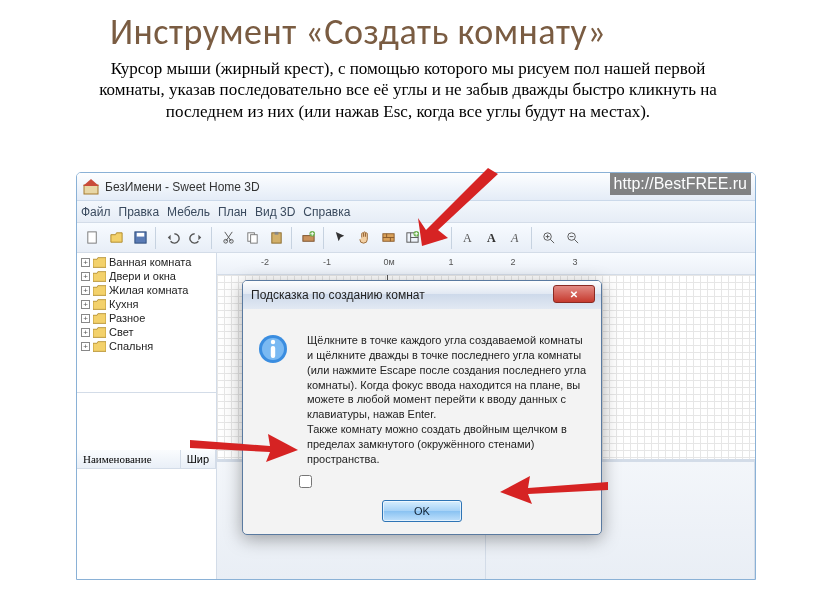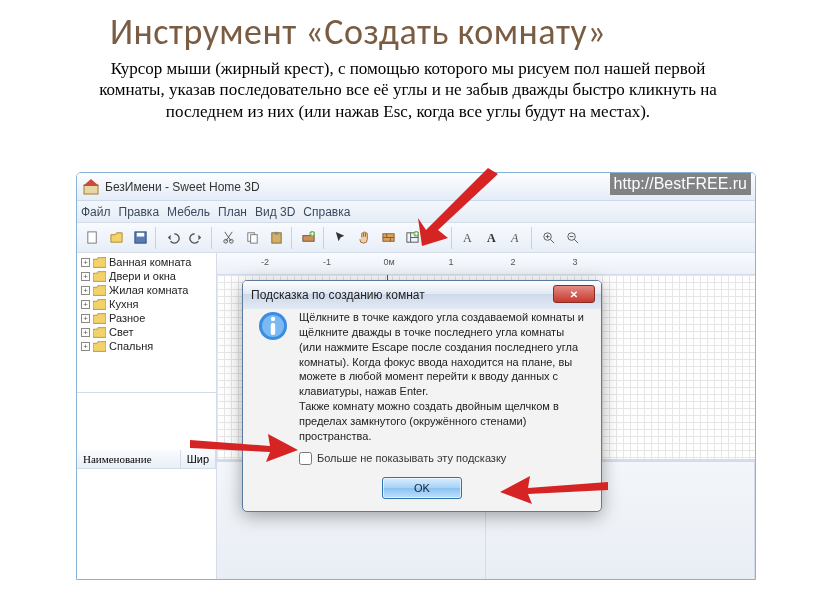--- a/index.html
+++ b/index.html
@@ -39,21 +39,21 @@
     background-color:#fff;
   }
   .axis-v { position:absolute; left:170px; top:0; bottom:0; width:1px; background:#555;}
   .bottom-split { height:120px; display:flex; border-top:3px solid #d3dce8;}
   .bottom-split .pane { flex:1; background:linear-gradient(#f3f6fa,#e9eef5); border-right:1px solid #d3dce8;}
   .watermark { position:absolute; right:4px; top:0px; font-size:16px; color:#fff; background:#666; padding:2px 4px; opacity:.8; font-family:Arial;}
   
   .dialog { position:absolute; left:242px; top:280px; width:360px; border:1px solid #5a7aa0; border-radius:5px; background:#f3f3f3; box-shadow:0 4px 18px rgba(0,0,0,.35); overflow:hidden;}
   .dlg-titlebar { height:28px; background:linear-gradient(#fefefe,#e2e9f3 45%,#cdd9ea 46%,#e2e9f3); display:flex; align-items:center; padding:0 8px; font-size:12px; color:#222; position:relative;}
   .dlg-close { position:absolute; right:6px; top:4px; width:42px; height:18px; border-radius:3px; background:linear-gradient(#e28b84,#c63a2e); border:1px solid #8a2a22; display:flex; align-items:center; justify-content:center; color:#fff; font-size:10px; font-weight:bold;}
-  .dlg-body { display:flex; padding:1px 14px 8px; gap:10px; font-size:11px; color:#222; line-height:1.35;}
+  .dlg-body { display:flex; padding:24px 14px 8px; gap:18px; font-size:11px; color:#222; line-height:1.35;}
   .info-icon { width:32px; height:32px; flex:0 0 32px;}
   .dlg-check { padding:0 14px 6px 56px; font-size:11px; color:#333; display:flex; align-items:center; gap:5px;}
   .dlg-check input { width:13px; height:13px;}
   .dlg-buttons { padding:6px 0 12px; display:flex; justify-content:center;}
   .btn-ok { min-width:80px; height:22px; border:1px solid #2e74b5; border-radius:3px; background:linear-gradient(#d7eefe,#a8d3f7 48%,#8bc3f2 52%,#bfe0fb); font-size:11px; color:#123; box-shadow:inset 0 0 0 1px rgba(255,255,255,.6);}
   
   .arrow { position:absolute; pointer-events:none; }
   .arrow svg { overflow:visible; }
   .arrow path { fill:#d62323; }
 </style>
@@ -292,21 +292,20 @@
         <circle cx="16" cy="16" r="14" fill="#3a8de0"></circle>
         <circle cx="16" cy="16" r="11" fill="#7ab9f2"></circle>
         <circle cx="16" cy="9" r="2.2" fill="#fff"></circle>
         <rect x="13.8" y="13" width="4.4" height="12" rx="2" fill="#fff"></rect>
       </svg>
     <div style="white-space:pre-line">Щёлкните в точке каждого угла создаваемой комнаты и щёлкните дважды в точке последнего угла комнаты (или нажмите Escape после создания последнего угла комнаты). Когда фокус ввода находится на плане, вы можете в любой момент перейти к вводу данных с клавиатуры, нажав Enter.
 Также комнату можно создать двойным щелчком в пределах замкнутого (окружённого стенами) пространства.</div>
   </div>
   <div class="dlg-check">
     <input type="checkbox" style="">
-    <span>Больше не показывать эту подсказку</span>
   </div>
   <div class="dlg-buttons">
     <button class="btn-ok">OK</button>
   </div>
 </div>
 
 <div class="arrow" style="left:418px; top:168px;">
   <svg width="90" height="90">
       <path d="M70 0 L8 62 L0 50 L4 78 L30 70 L20 62 L80 6 Z"></path>
     </svg>

